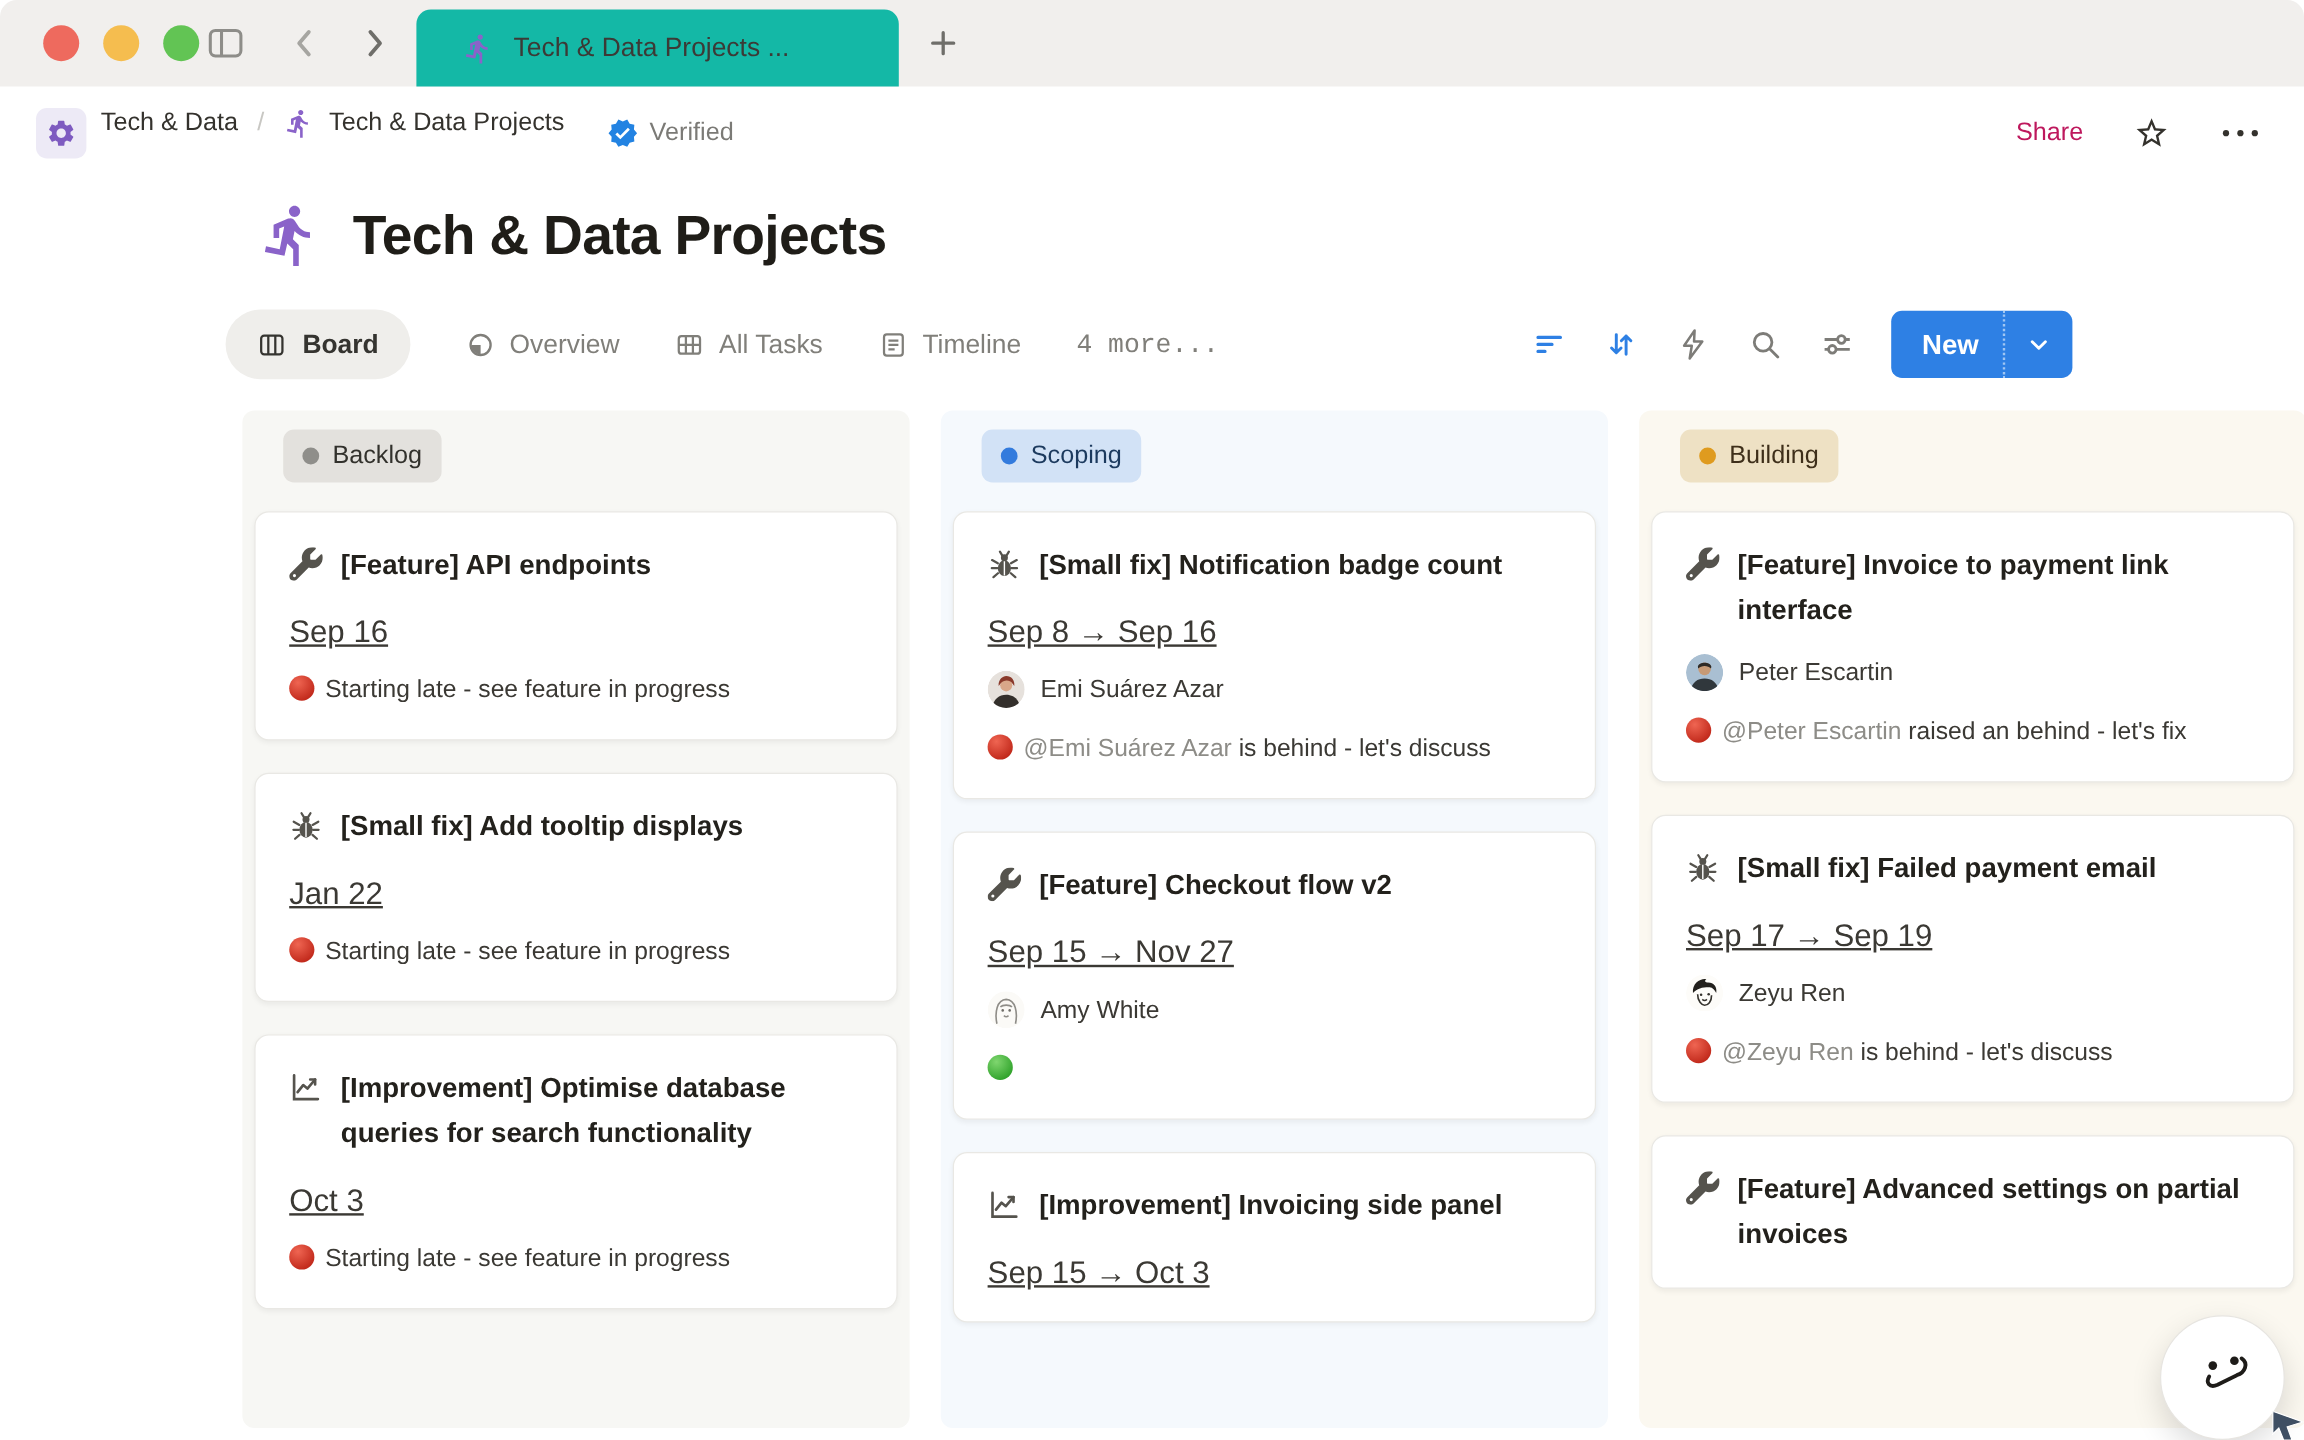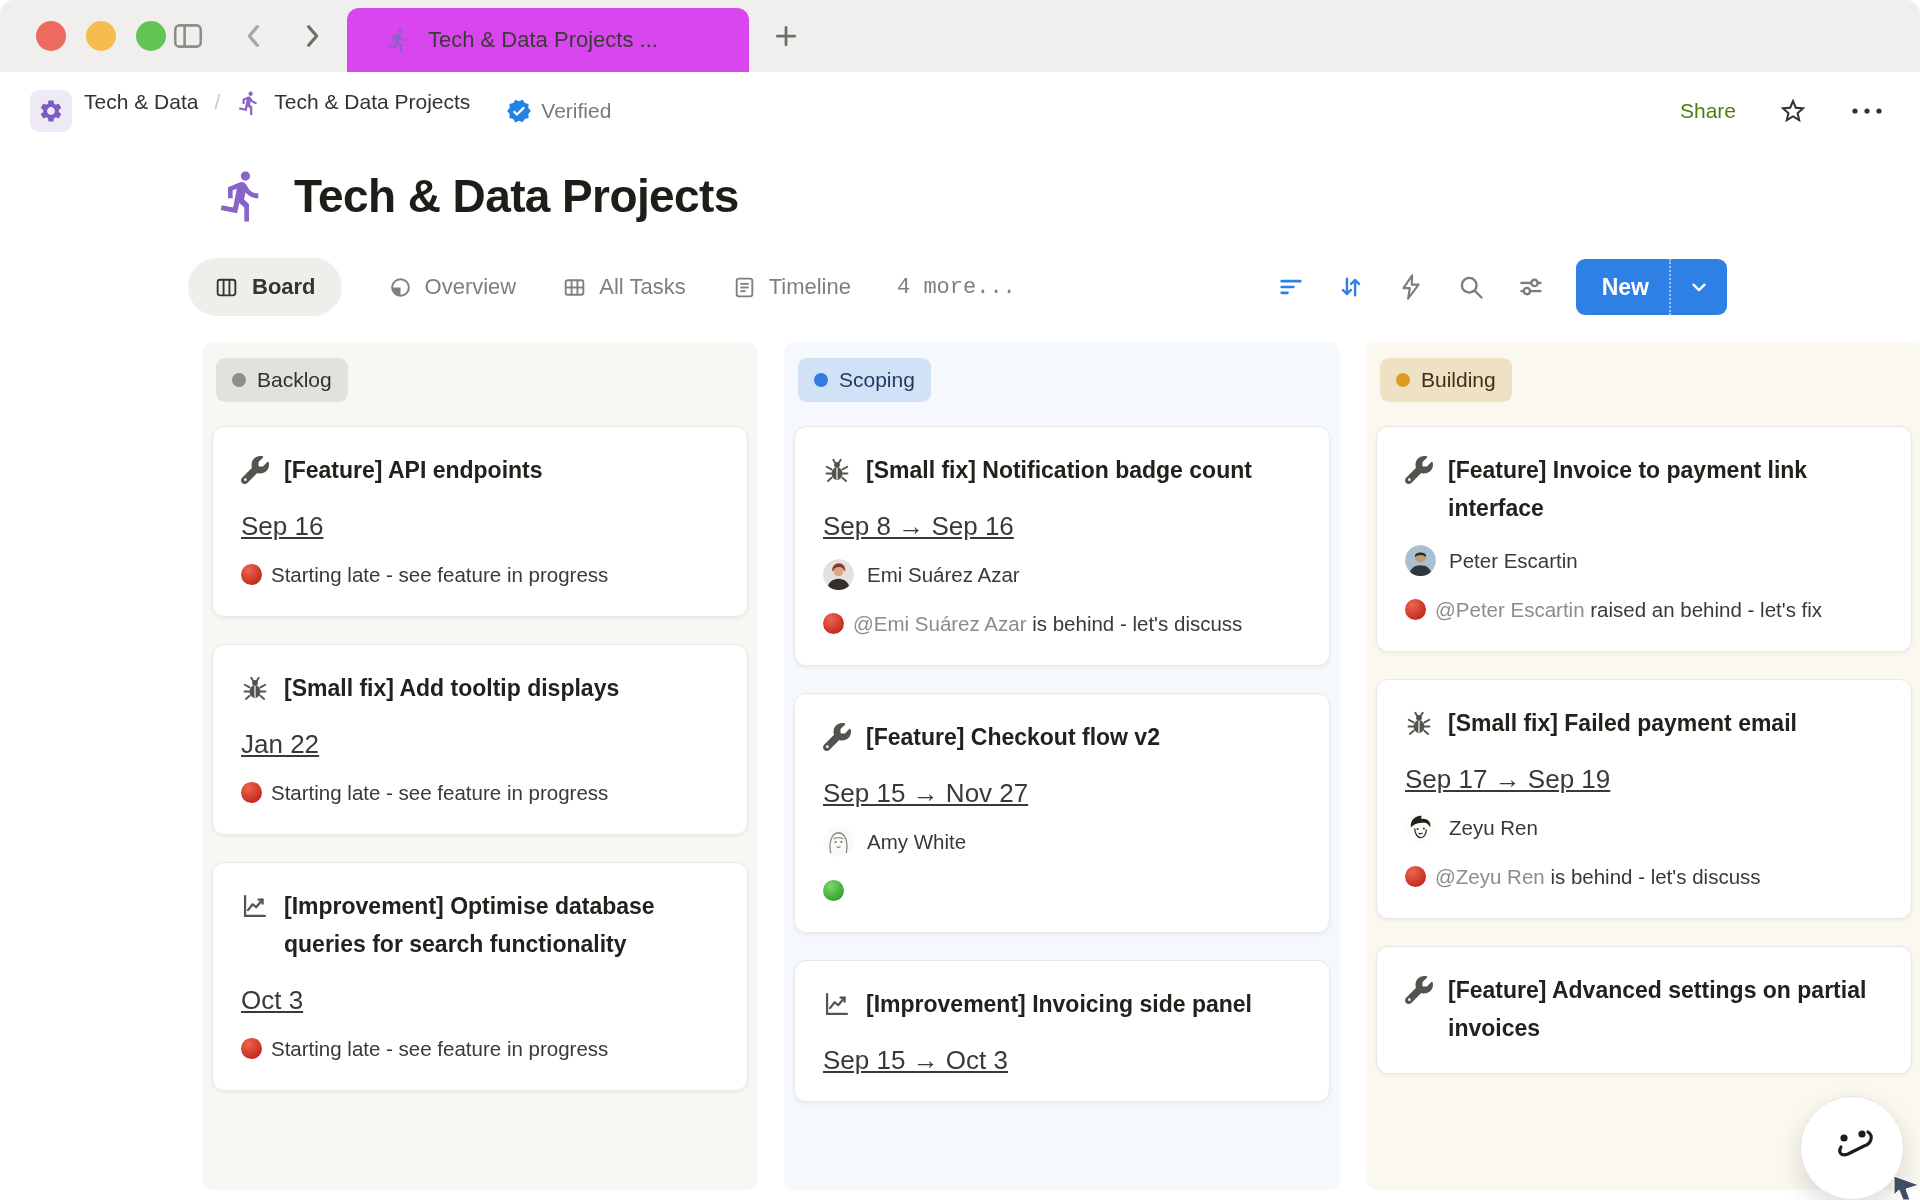--- a/index.html
+++ b/index.html
@@ -7,31 +7,31 @@
     width:1920px;height:1200px;overflow:hidden;background:#ffffff;
     font-family:"Liberation Sans","DejaVu Sans",sans-serif;color:#37352f;
     position:relative;
   }
   
   .chrome{position:relative;height:72px;background:#f1efed;border-radius:14px 14px 0 0;}
   .traffic{position:absolute;left:36px;top:21px;display:flex;gap:20px;}
   .traffic span{width:30px;height:30px;border-radius:50%;display:block;}
   .tl-close{background:#ee6a5e;} .tl-min{background:#f5bd4f;} .tl-zoom{background:#62c454;}
   .chrome-btn{position:absolute;top:15px;width:44px;height:42px;display:grid;place-items:center;}
-  .tab{position:absolute;left:347px;top:8px;width:402px;height:64px;background:#d946ef;
+  .tab{position:absolute;left:347px;top:8px;width:402px;height:64px;background:#14b8a6;
        border-radius:12px 12px 0 0;display:flex;align-items:center;gap:16px;
        padding-left:38px;box-sizing:border-box;}
   .tab-title{font-size:22px;color:#3c3a36;white-space:nowrap;}
   
   .header{height:78px;display:flex;align-items:center;padding:0 36px 0 30px;}
   .crumbs{display:flex;gap:12px;font-size:21px;color:#34322d;}
   .badge-gear{width:42px;height:42px;border-radius:9px;background:#edeaf6;display:grid;place-items:center;}
   .sep{color:#c8c7c3;margin:0 4px;}
   .verified{display:flex;align-items:center;gap:9px;margin-left:24px;color:#7b7a76;}
-  .header-right{margin-left:auto;display:flex;align-items:center;gap:42px;font-size:21px;color:#4d7c0f;}
+  .header-right{margin-left:auto;display:flex;align-items:center;gap:42px;font-size:21px;color:#be185d;}
   
   .title-row{display:flex;align-items:center;gap:24px;padding-left:214px;height:88px;margin-top:2px;}
   .title-row h1{margin:0;font-size:46px;font-weight:700;color:#1f1d18;letter-spacing:-0.6px;}
   
   .views-row{display:flex;align-items:center;margin-top:14px;padding:0 193px 0 188px;height:66px;}
   .views-left{display:flex;align-items:center;gap:46px;}
   .view-pill{display:flex;align-items:center;gap:13px;background:#efeeeb;border-radius:30px;
              height:58px;padding:0 26px;font-size:22px;font-weight:700;color:#353430;}
   .view-item{display:flex;align-items:center;gap:12px;font-size:22px;color:#807f7a;font-weight:500;}
   .view-more{font-size:22px;color:#807f7a;font-weight:500;font-family:Liberation Mono, monospace;}
@@ -42,21 +42,21 @@
   .new-main{padding:0 20px 0 26px;}
   .new-divider{border-left:2px dotted rgba(255,255,255,.55);height:56px;}
   .new-caret{padding:0 17px;display:flex;align-items:center;}
   
   .board{display:flex;gap:26px;padding-left:202px;margin-top:22px;height:848px;}
   .column{width:556px;flex:none;border-radius:10px;padding:14px 10px 10px;box-sizing:border-box;}
   .col-backlog{background:#f7f7f4;}
   .col-scoping{background:#f5f9fd;}
   .col-building{background:#fbf8f0;}
   .col-pill{display:inline-flex;align-items:center;gap:11px;height:44px;border-radius:9px;
-            padding:0 16px;font-size:21px;font-weight:500;margin:2px 0 0 4px;}
+            padding:0 16px;font-size:21px;font-weight:500;margin:2px 0 0 24px;}
   .col-backlog .col-pill{background:#e3e1dd;color:#32312c;}
   .col-scoping .col-pill{background:#d2e2f6;color:#1c3a5e;}
   .col-building .col-pill{background:#eee1c4;color:#3e2f1a;}
   .col-dot{width:14px;height:14px;border-radius:50%;}
   .col-backlog .col-dot{background:#8f8e8a;}
   .col-scoping .col-dot{background:#337bdd;}
   .col-building .col-dot{background:#df9b1f;}
   .cards{margin-top:24px;display:flex;flex-direction:column;gap:27px;}
   .card{background:#fff;border:1px solid #e9e8e4;border-radius:12px;padding:24px 28px 26px;
         box-shadow:0 2px 4px rgba(0,0,0,.05);}

